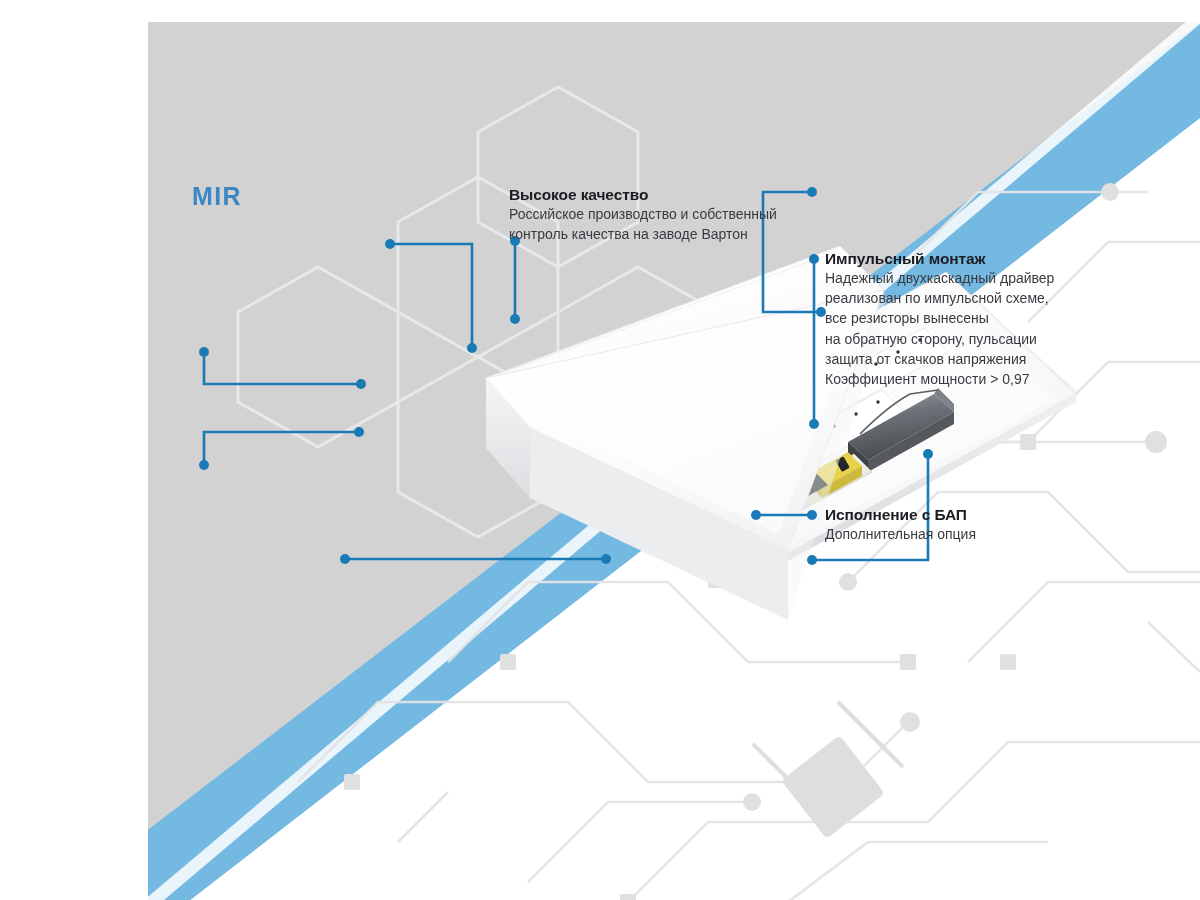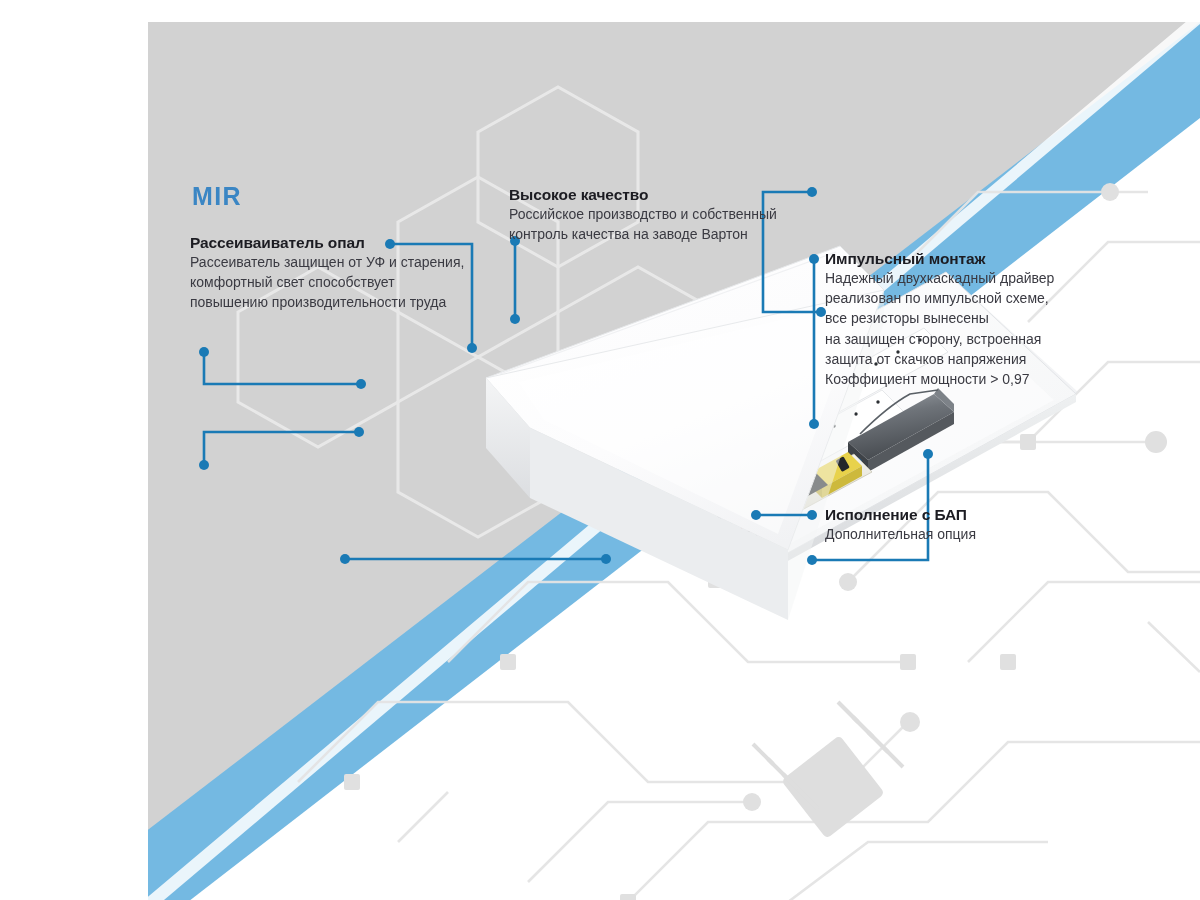--- a/index.html
+++ b/index.html
@@ -314,43 +314,37 @@
         <circle cx="814" cy="402" r="5"></circle>
       <circle cx="812" cy="493" r="5"></circle>
         <circle cx="756" cy="493" r="5"></circle>
       <circle cx="812" cy="538" r="5"></circle>
         <circle cx="928" cy="432" r="5"></circle>
     </g>
   </svg>
 
   <div class="brand" style="left: 192px; top: 160px; color: rgb(59, 134, 196);">MIR</div>
 
-  <div class="blk" style="left:190px; top:212px;">
-    <h3>Рассеиваиватель опал</h3>
-    <p>Рассеиватель защищен от УФ и старения,</p>
-    <p>комфортный свет способствует</p>
-    <p>повышению производительности труда</p>
-  </div>
 
 
 
 
   <div class="blk" style="left:509px; top:164px;">
     <h3>Высокое качество</h3>
     <p>Российское производство и собственный</p>
     <p>контроль качества на заводе Вартон</p>
   </div>
 
 
   <div class="blk l-right" style="left:825px; top:228px;">
     <h3>Импульсный монтаж</h3>
     <p>Надежный двухкаскадный драйвер</p>
     <p>реализован по импульсной схеме,</p>
     <p>все резисторы вынесены</p>
-    <p>на защищен сторону, встроенная</p>
+    <p>на обратную сторону, пульсации</p>
     <p>защита от скачков напряжения</p>
     <p>Коэффициент мощности &gt; 0,97</p>
   </div>
 
   <div class="blk l-right" style="left:825px; top:484px;">
     <h3>Исполнение с БАП</h3>
     <p>Дополнительная опция</p>
   </div>
 
 

